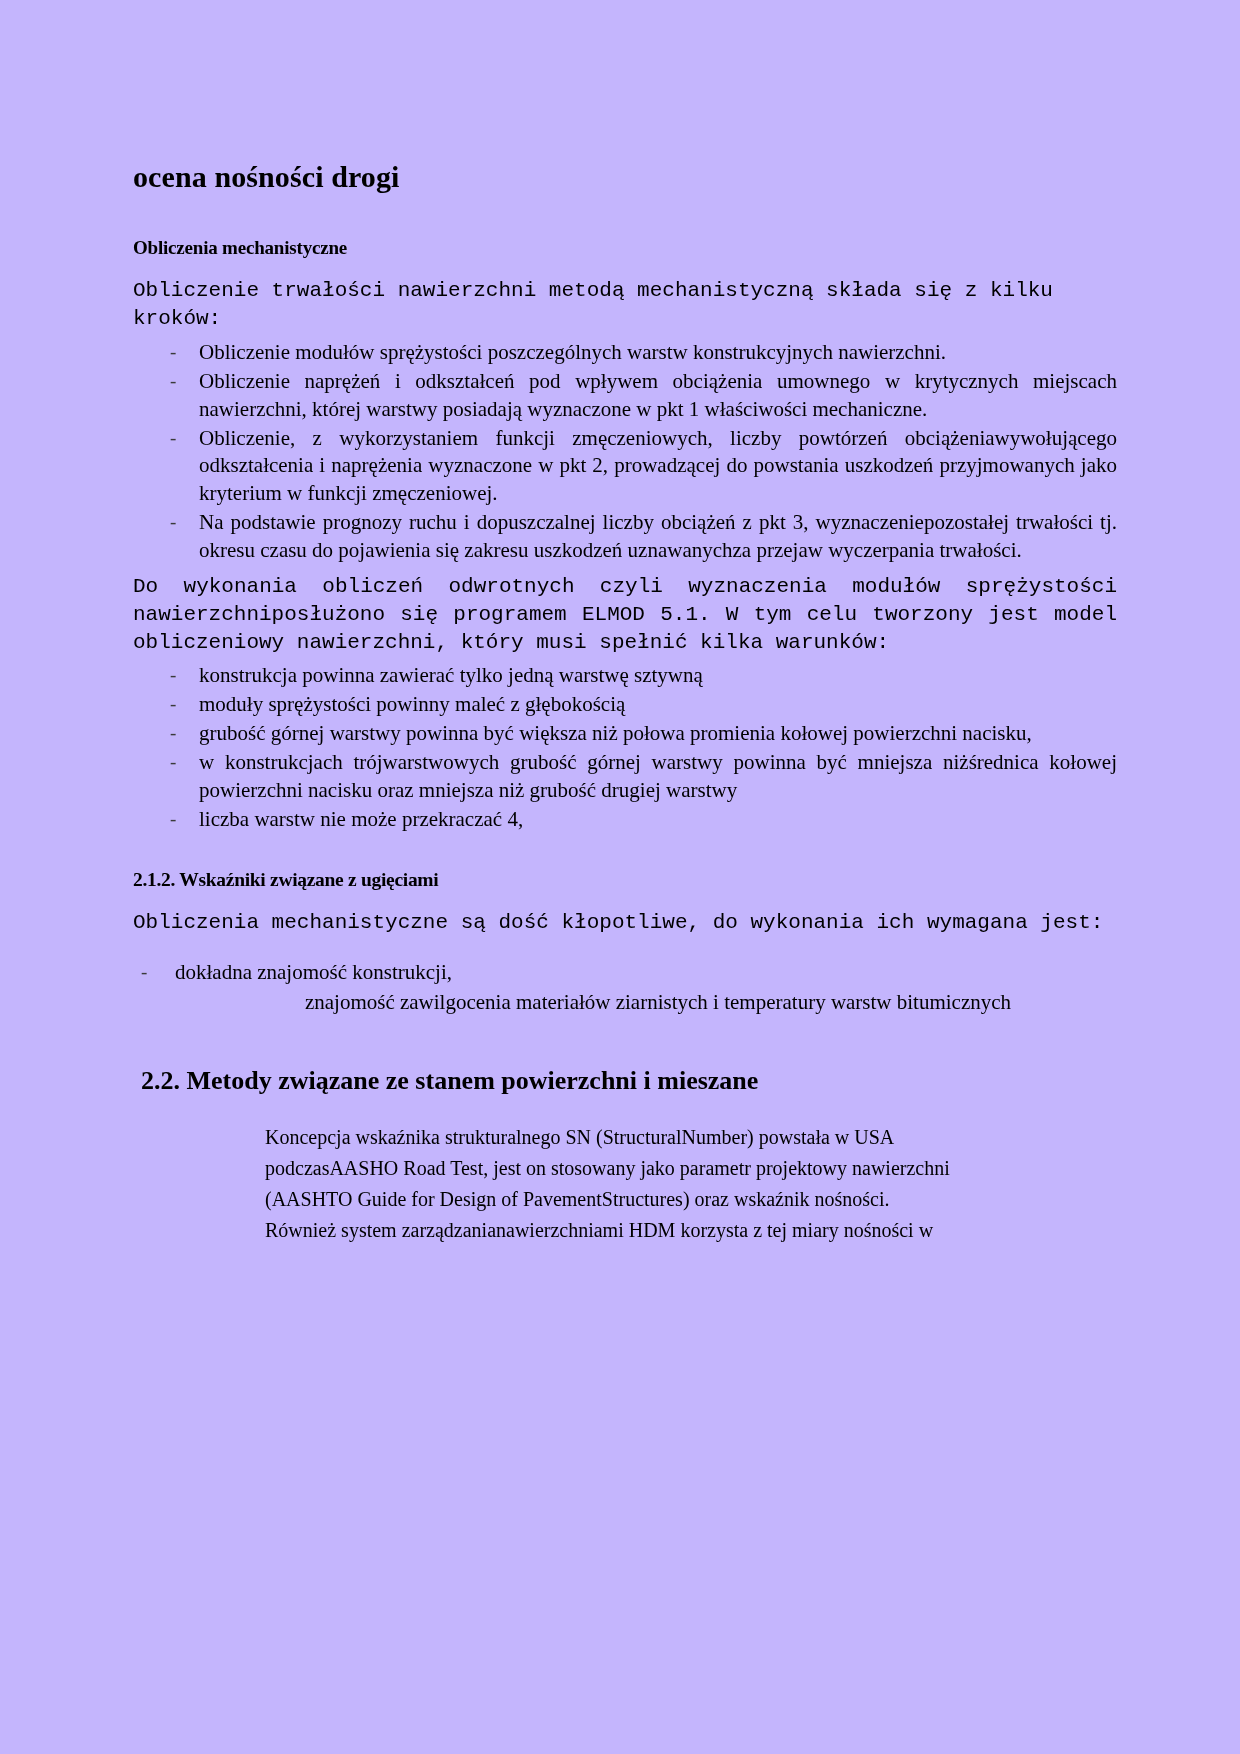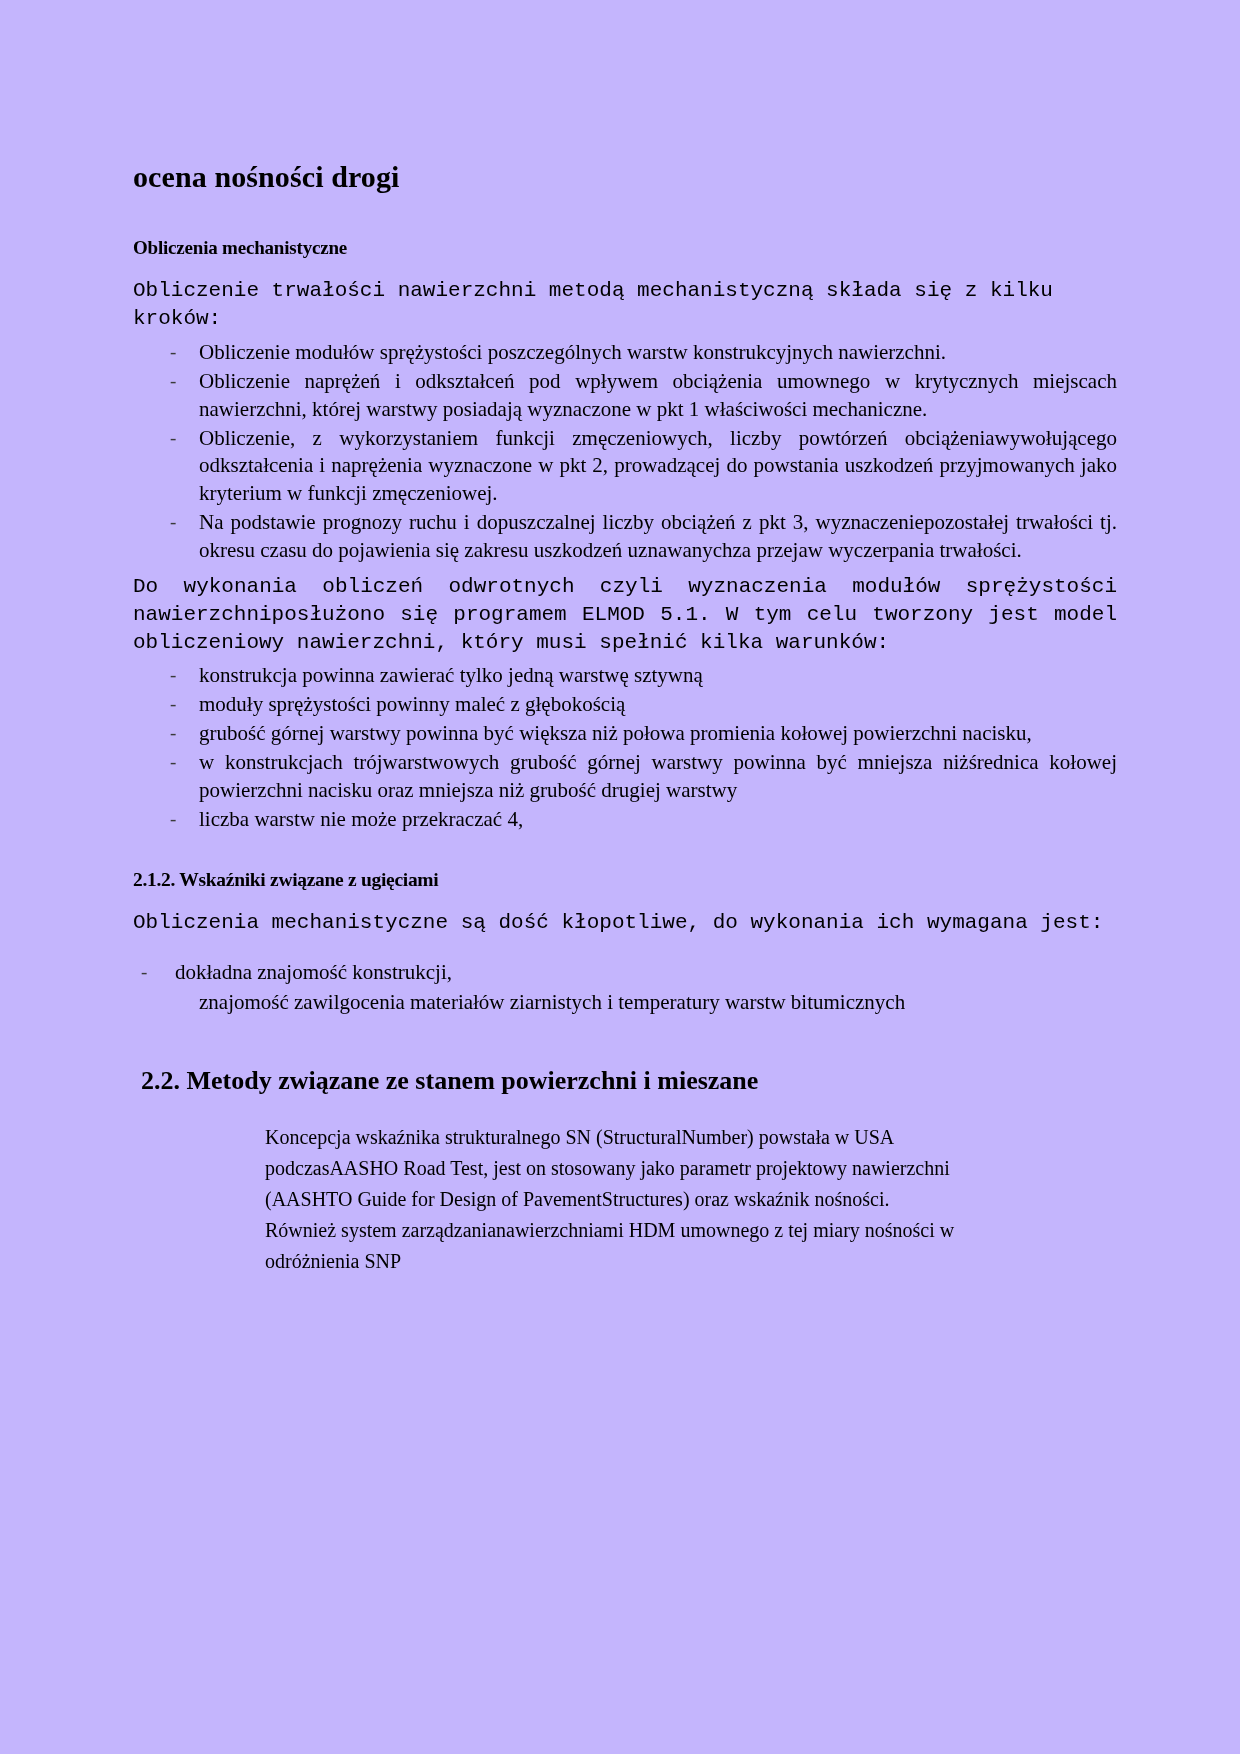--- a/index.html
+++ b/index.html
@@ -102,21 +102,21 @@
   ul.dash-list.left-dash > li::before {
     left: 8px;
   }
   ul.dash-list > li.no-just {
     text-align: left;
   }
 
   
   .cont-line {
     display: block;
-    text-align: left;
+    text-align: center;
     padding-left: 24px;
     line-height: 1.45;
   }
 
   
   .closing-block {
     margin-top: 26px;
     margin-left: 132px;
     width: 790px;
   }
@@ -177,18 +177,17 @@
     </ul>
 
     <div class="spacer-lg"></div>
 
     <h2 class="sec-title indented">2.2. Metody związane ze stanem powierzchni i mieszane</h2>
 
     <div class="closing-block">
       <p>Koncepcja wskaźnika strukturalnego SN (StructuralNumber) powstała w USA</p>
       <p>podczasAASHO Road Test, jest on stosowany jako parametr projektowy nawierzchni</p>
       <p>(AASHTO Guide for Design of PavementStructures) oraz wskaźnik nośności.</p>
-      <p>Również system zarządzanianawierzchniami HDM umownego z tej miary nośności w</p>
-      <p>odróżnienia SNP</p>
+      <p>Również system zarządzanianawierzchniami HDM korzysta z tej miary nośności w</p>
     </div>
 
   </div>
 </div>
 
 </body></html>

